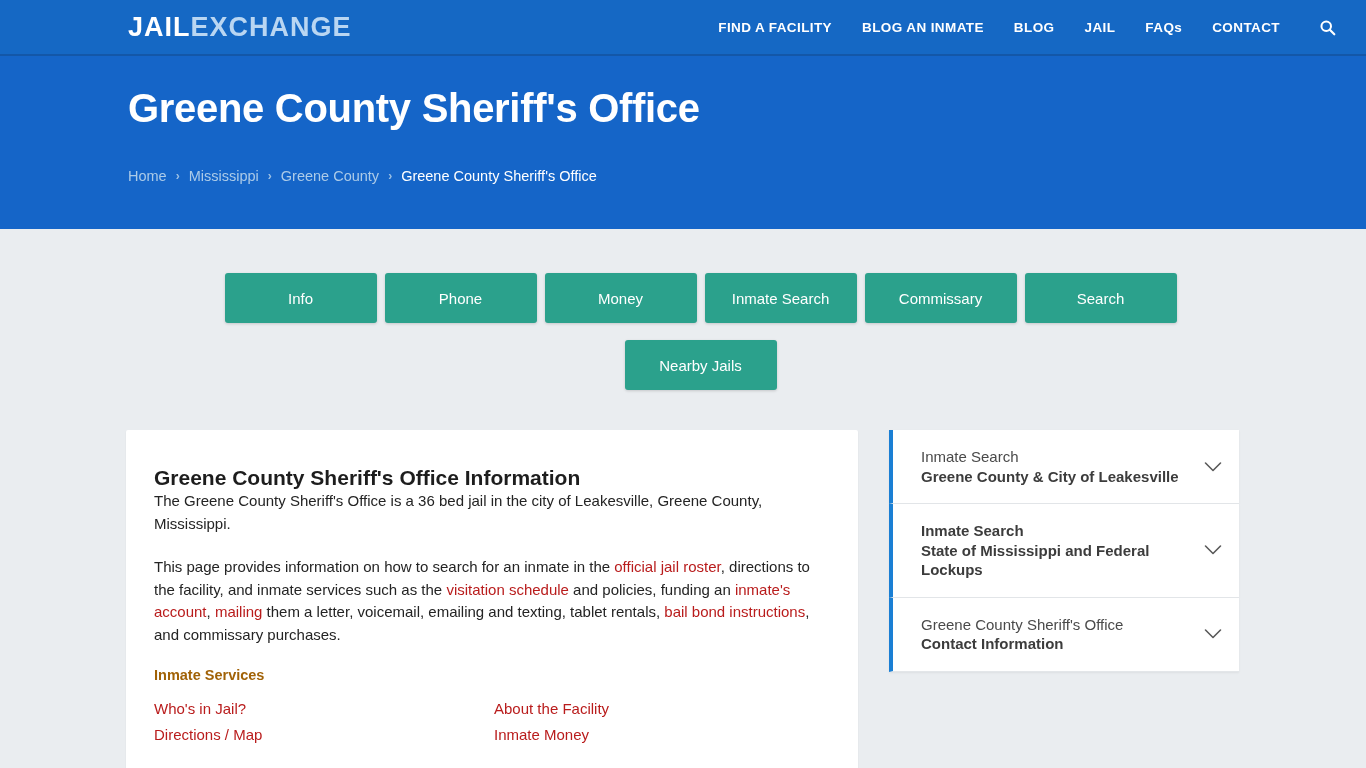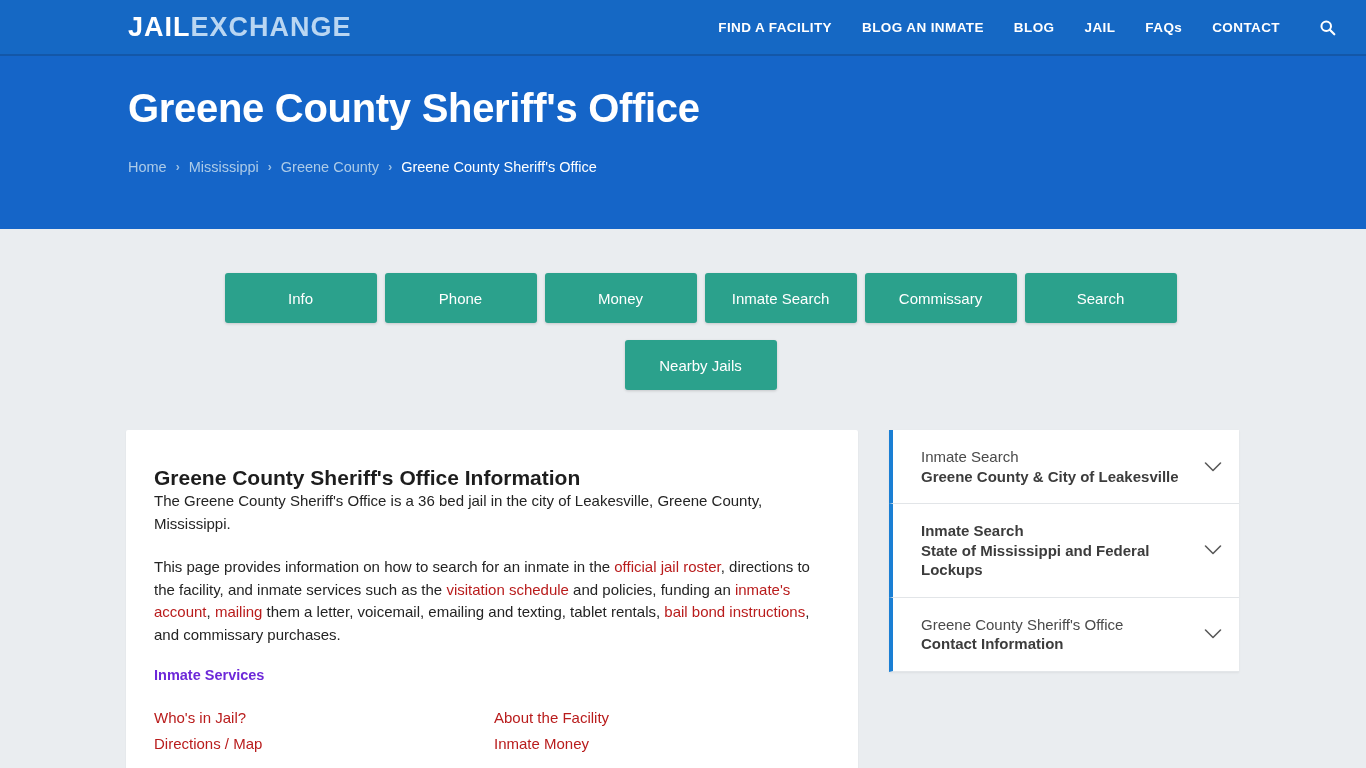--- a/index.html
+++ b/index.html
@@ -62,21 +62,21 @@
     padding: 28px 0 0 128px;
   }
   .hero h1 {
     color: #ffffff;
     font-size: 40px;
     font-weight: bold;
     line-height: 1.2;
     letter-spacing: -0.3px;
   }
   .breadcrumb {
-    margin-top: 27px;
+    margin-top: 36px;
     display: flex;
     align-items: center;
     gap: 9px;
     font-size: 14.5px;
   }
   .crumb {
     color: #accbe8;
     text-decoration: none;
     cursor: pointer;
     white-space: nowrap;
@@ -138,23 +138,23 @@
     font-size: 15px;
     line-height: 22.5px;
     color: #242424;
     margin-bottom: 21px;
   }
   .main-card a { color: #b91c1c; text-decoration: none; cursor: pointer; }
 
   .services-title {
     font-size: 14.5px;
     font-weight: bold;
-    color: #6d28d9;
+    color: #a16207;
     margin-top: 3px;
-    margin-bottom: 25px;
+    margin-bottom: 16px;
   }
   .services-grid {
     display: grid;
     grid-template-columns: 340px 1fr;
     row-gap: 7px;
   }
   .service-link {
     font-size: 15px;
     line-height: 19px;
     color: #5b9bd5;

